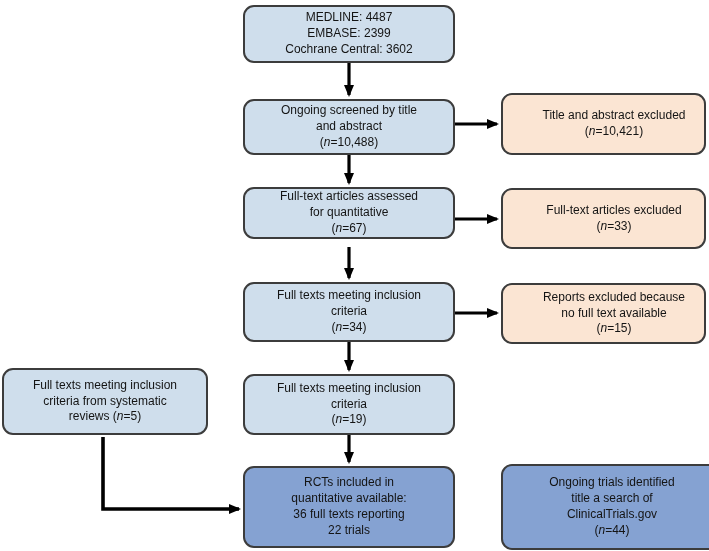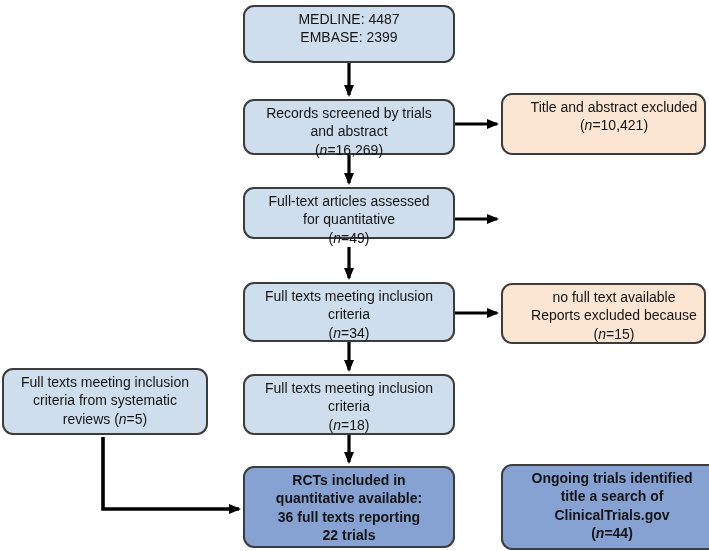--- a/index.html
+++ b/index.html
@@ -20,29 +20,30 @@
     color:var(--text);
     overflow:hidden;
   }
   .box{
     position:absolute;
     box-sizing:border-box;
     border:2px solid var(--border);
     border-radius:11px;
     display:flex;
     flex-direction:column;
+    justify-content:center;
     align-items:center;
     text-align:center;
-    font-size:14px;
+    font-size:12px;
     line-height:1.32;
     padding:3px 6px;
   }
   .blue{background:var(--light-blue);}
   .peach{background:var(--peach);padding-left:27px;}
-  .darkblue{background:var(--dark-blue);font-weight:bold;}
+  .darkblue{background:var(--dark-blue);}
   .line i{font-style:italic;}
   svg.arrows{position:absolute;left:0;top:0;pointer-events:none;}
 </style>
 </head>
 <body>
 
 <div class="canvas">
 
   <svg class="arrows" width="709" height="551" viewBox="0 0 709 551">
     <defs>
@@ -57,56 +58,61 @@
     <line x1="349" y1="435" x2="349" y2="462" stroke="#000" stroke-width="3.2" marker-end="url(#ah)"></line>
     <line x1="455" y1="124" x2="497" y2="124" stroke="#000" stroke-width="3.2" marker-end="url(#ah)"></line>
     <line x1="455" y1="219" x2="497" y2="219" stroke="#000" stroke-width="3.2" marker-end="url(#ah)"></line>
     <line x1="455" y1="313" x2="497" y2="313" stroke="#000" stroke-width="3.2" marker-end="url(#ah)"></line>
     <polyline points="103,437 103,509 239,509" fill="none" stroke="#000" stroke-width="3.6" marker-end="url(#ah)"></polyline>
   </svg>
 
   <div class="box blue" style="left:243px;top:5px;width:212px;height:58px">
     <div class="line">MEDLINE: 4487</div>
     <div class="line">EMBASE: 2399</div>
+    <div class="line">Cochrane Central: 3602</div>
   </div>
 
   <div class="box blue" style="left:243px;top:99px;width:212px;height:56px">
-    <div class="line">Records screened by trials</div>
+    <div class="line">Ongoing screened by title</div>
     <div class="line">and abstract</div>
-    <div class="line"><span>(</span><i>n</i><span>=16,269)</span></div>
+    <div class="line"><span>(</span><i>n</i><span>=10,488)</span></div>
   </div>
 
   <div class="box peach" style="left:501px;top:93px;width:205px;height:62px">
     <div class="line">Title and abstract excluded</div>
     <div class="line"><span>(</span><i>n</i><span>=10,421)</span></div>
   </div>
 
   <div class="box blue" style="left:243px;top:187px;width:212px;height:52px">
     <div class="line">Full-text articles assessed</div>
     <div class="line">for quantitative</div>
-    <div class="line"><span>(</span><i>n</i><span>=49)</span></div>
+    <div class="line"><span>(</span><i>n</i><span>=67)</span></div>
   </div>
 
+  <div class="box peach" style="left:501px;top:188px;width:205px;height:61px">
+    <div class="line">Full-text articles excluded</div>
+    <div class="line"><span>(</span><i>n</i><span>=33)</span></div>
+  </div>
 
   <div class="box blue" style="left:243px;top:282px;width:212px;height:60px">
     <div class="line">Full texts meeting inclusion</div>
     <div class="line">criteria</div>
     <div class="line"><span>(</span><i>n</i><span>=34)</span></div>
   </div>
 
   <div class="box peach" style="left:501px;top:283px;width:205px;height:61px">
+    <div class="line">Reports excluded because</div>
     <div class="line">no full text available</div>
-    <div class="line">Reports excluded because</div>
     <div class="line"><span>(</span><i>n</i><span>=15)</span></div>
   </div>
 
   <div class="box blue" style="left:243px;top:374px;width:212px;height:61px">
     <div class="line">Full texts meeting inclusion</div>
     <div class="line">criteria</div>
-    <div class="line"><span>(</span><i>n</i><span>=18)</span></div>
+    <div class="line"><span>(</span><i>n</i><span>=19)</span></div>
   </div>
 
   <div class="box blue" style="left:2px;top:368px;width:206px;height:67px">
     <div class="line">Full texts meeting inclusion</div>
     <div class="line">criteria from systematic</div>
     <div class="line"><span>reviews (</span><i>n</i><span>=5)</span></div>
   </div>
 
   <div class="box darkblue" style="left:243px;top:466px;width:212px;height:82px">
     <div class="line">RCTs included in</div>

